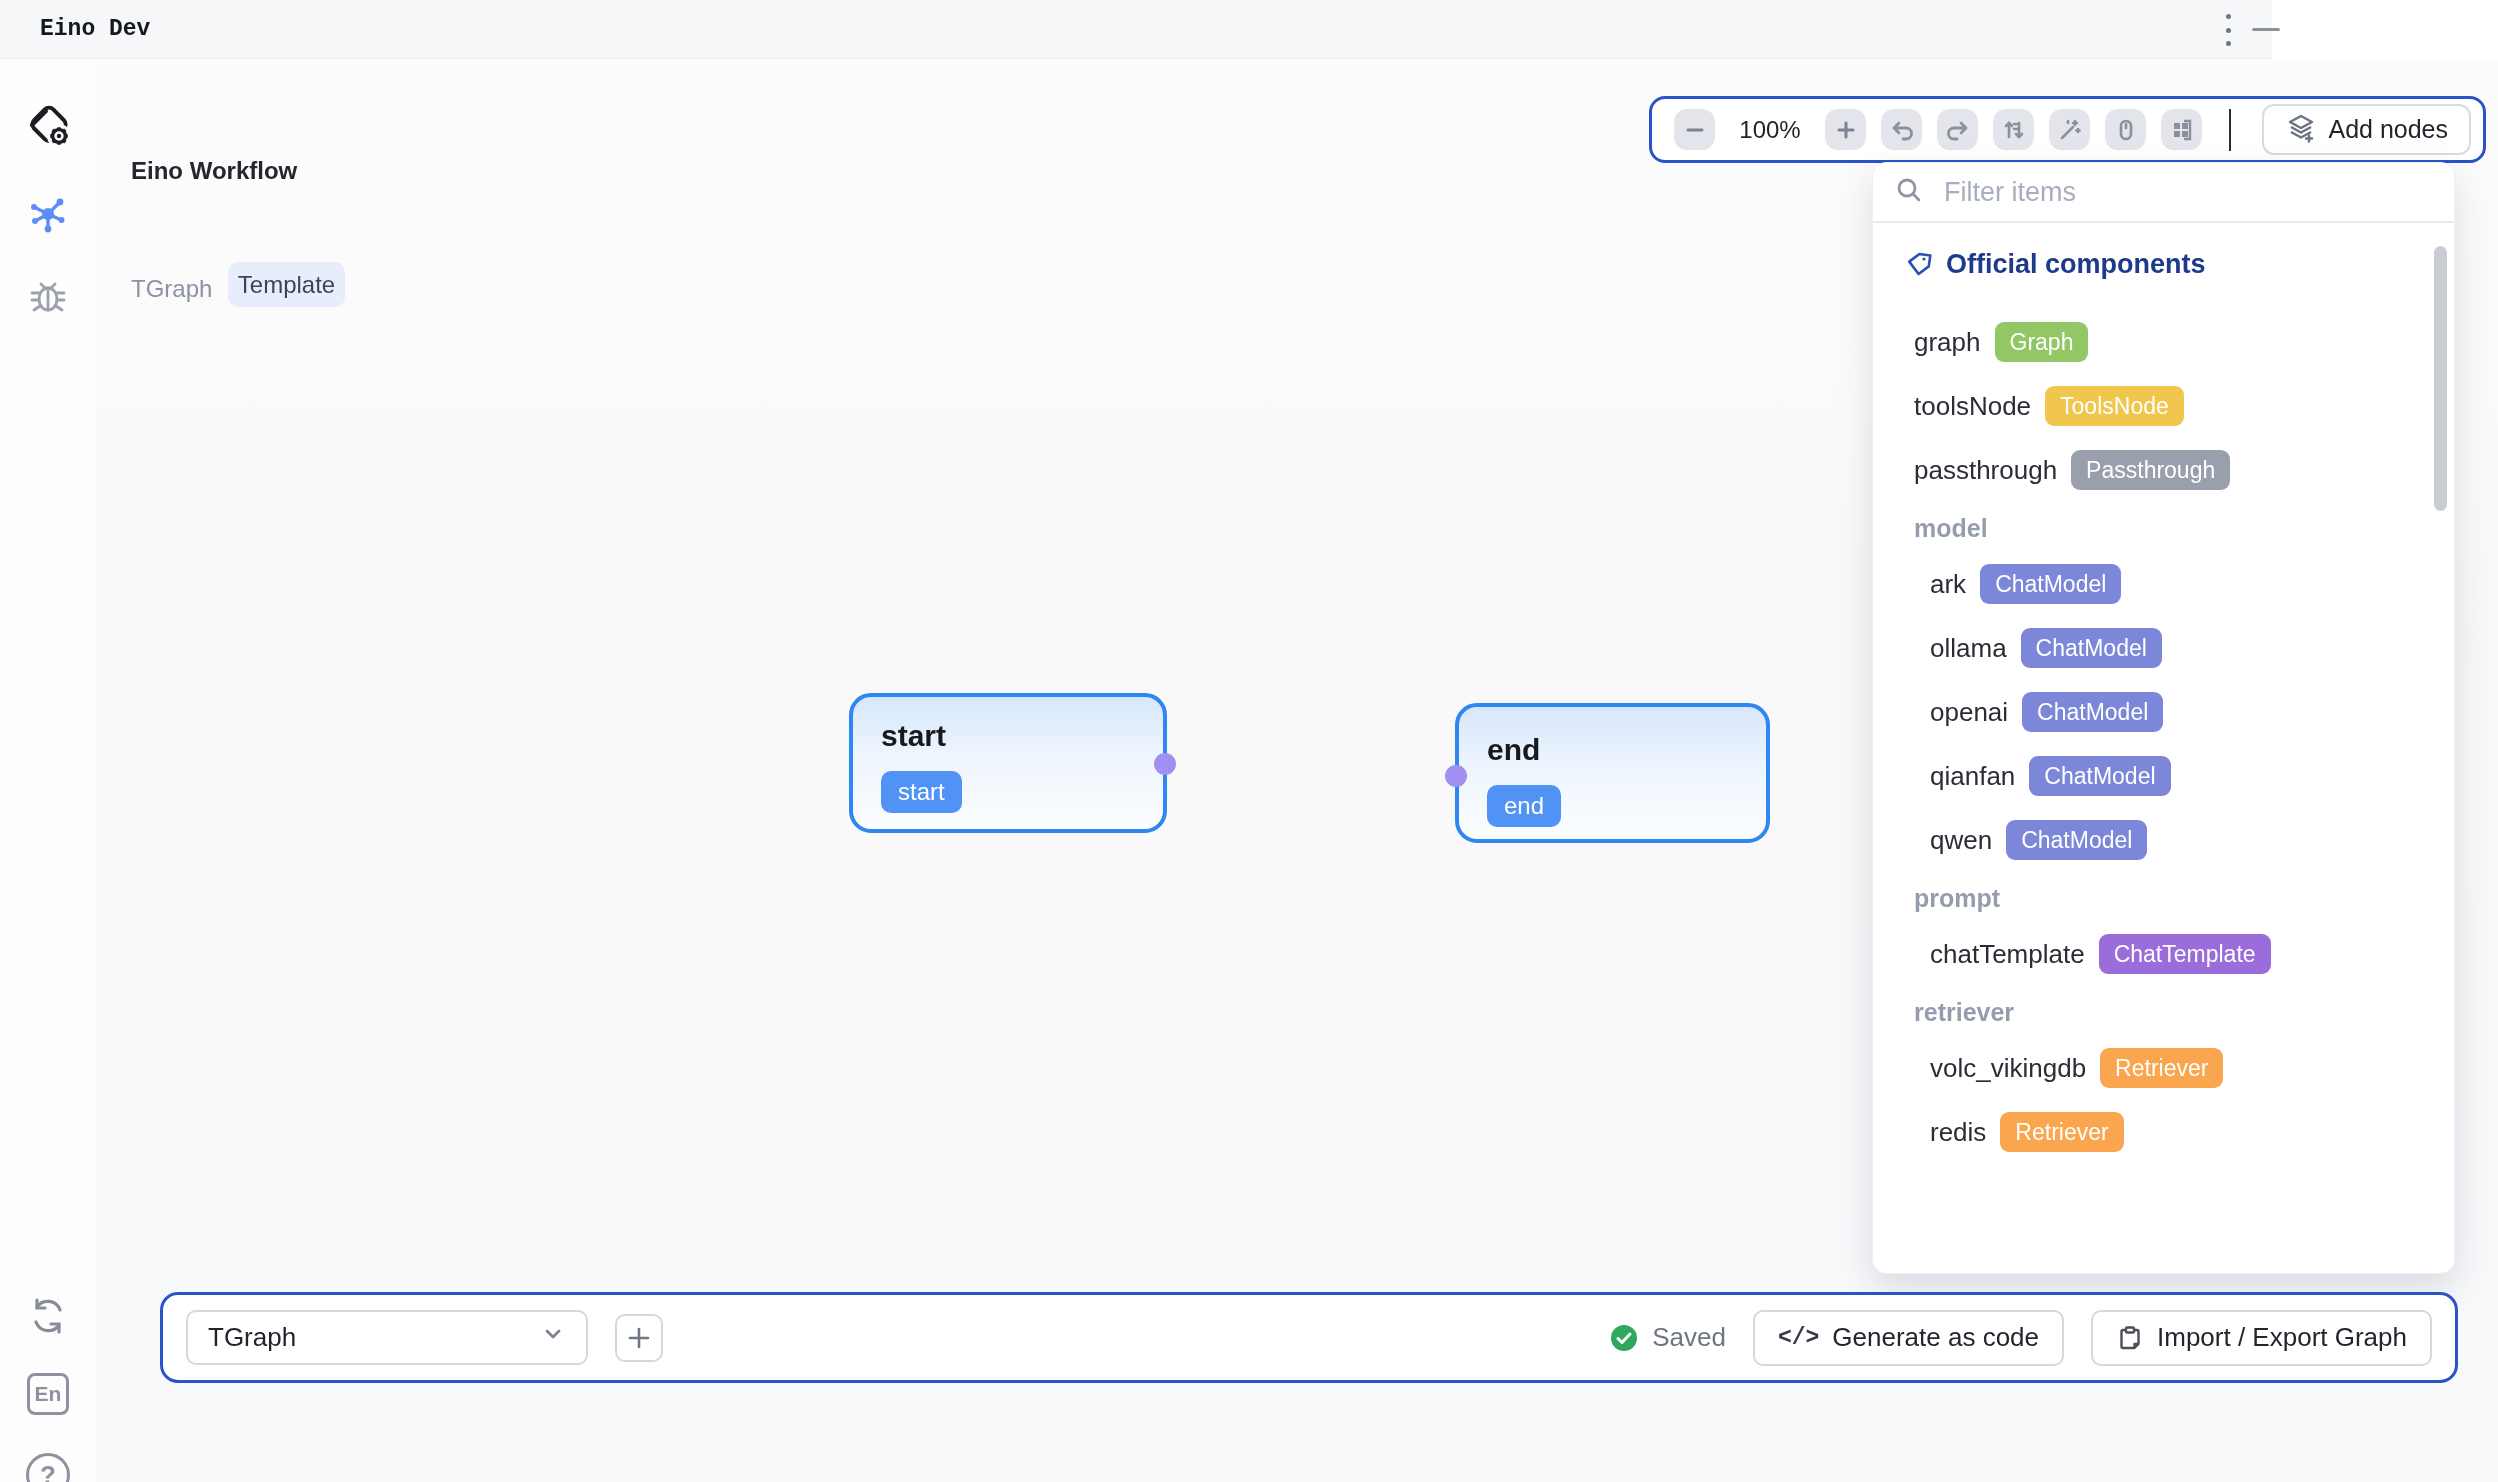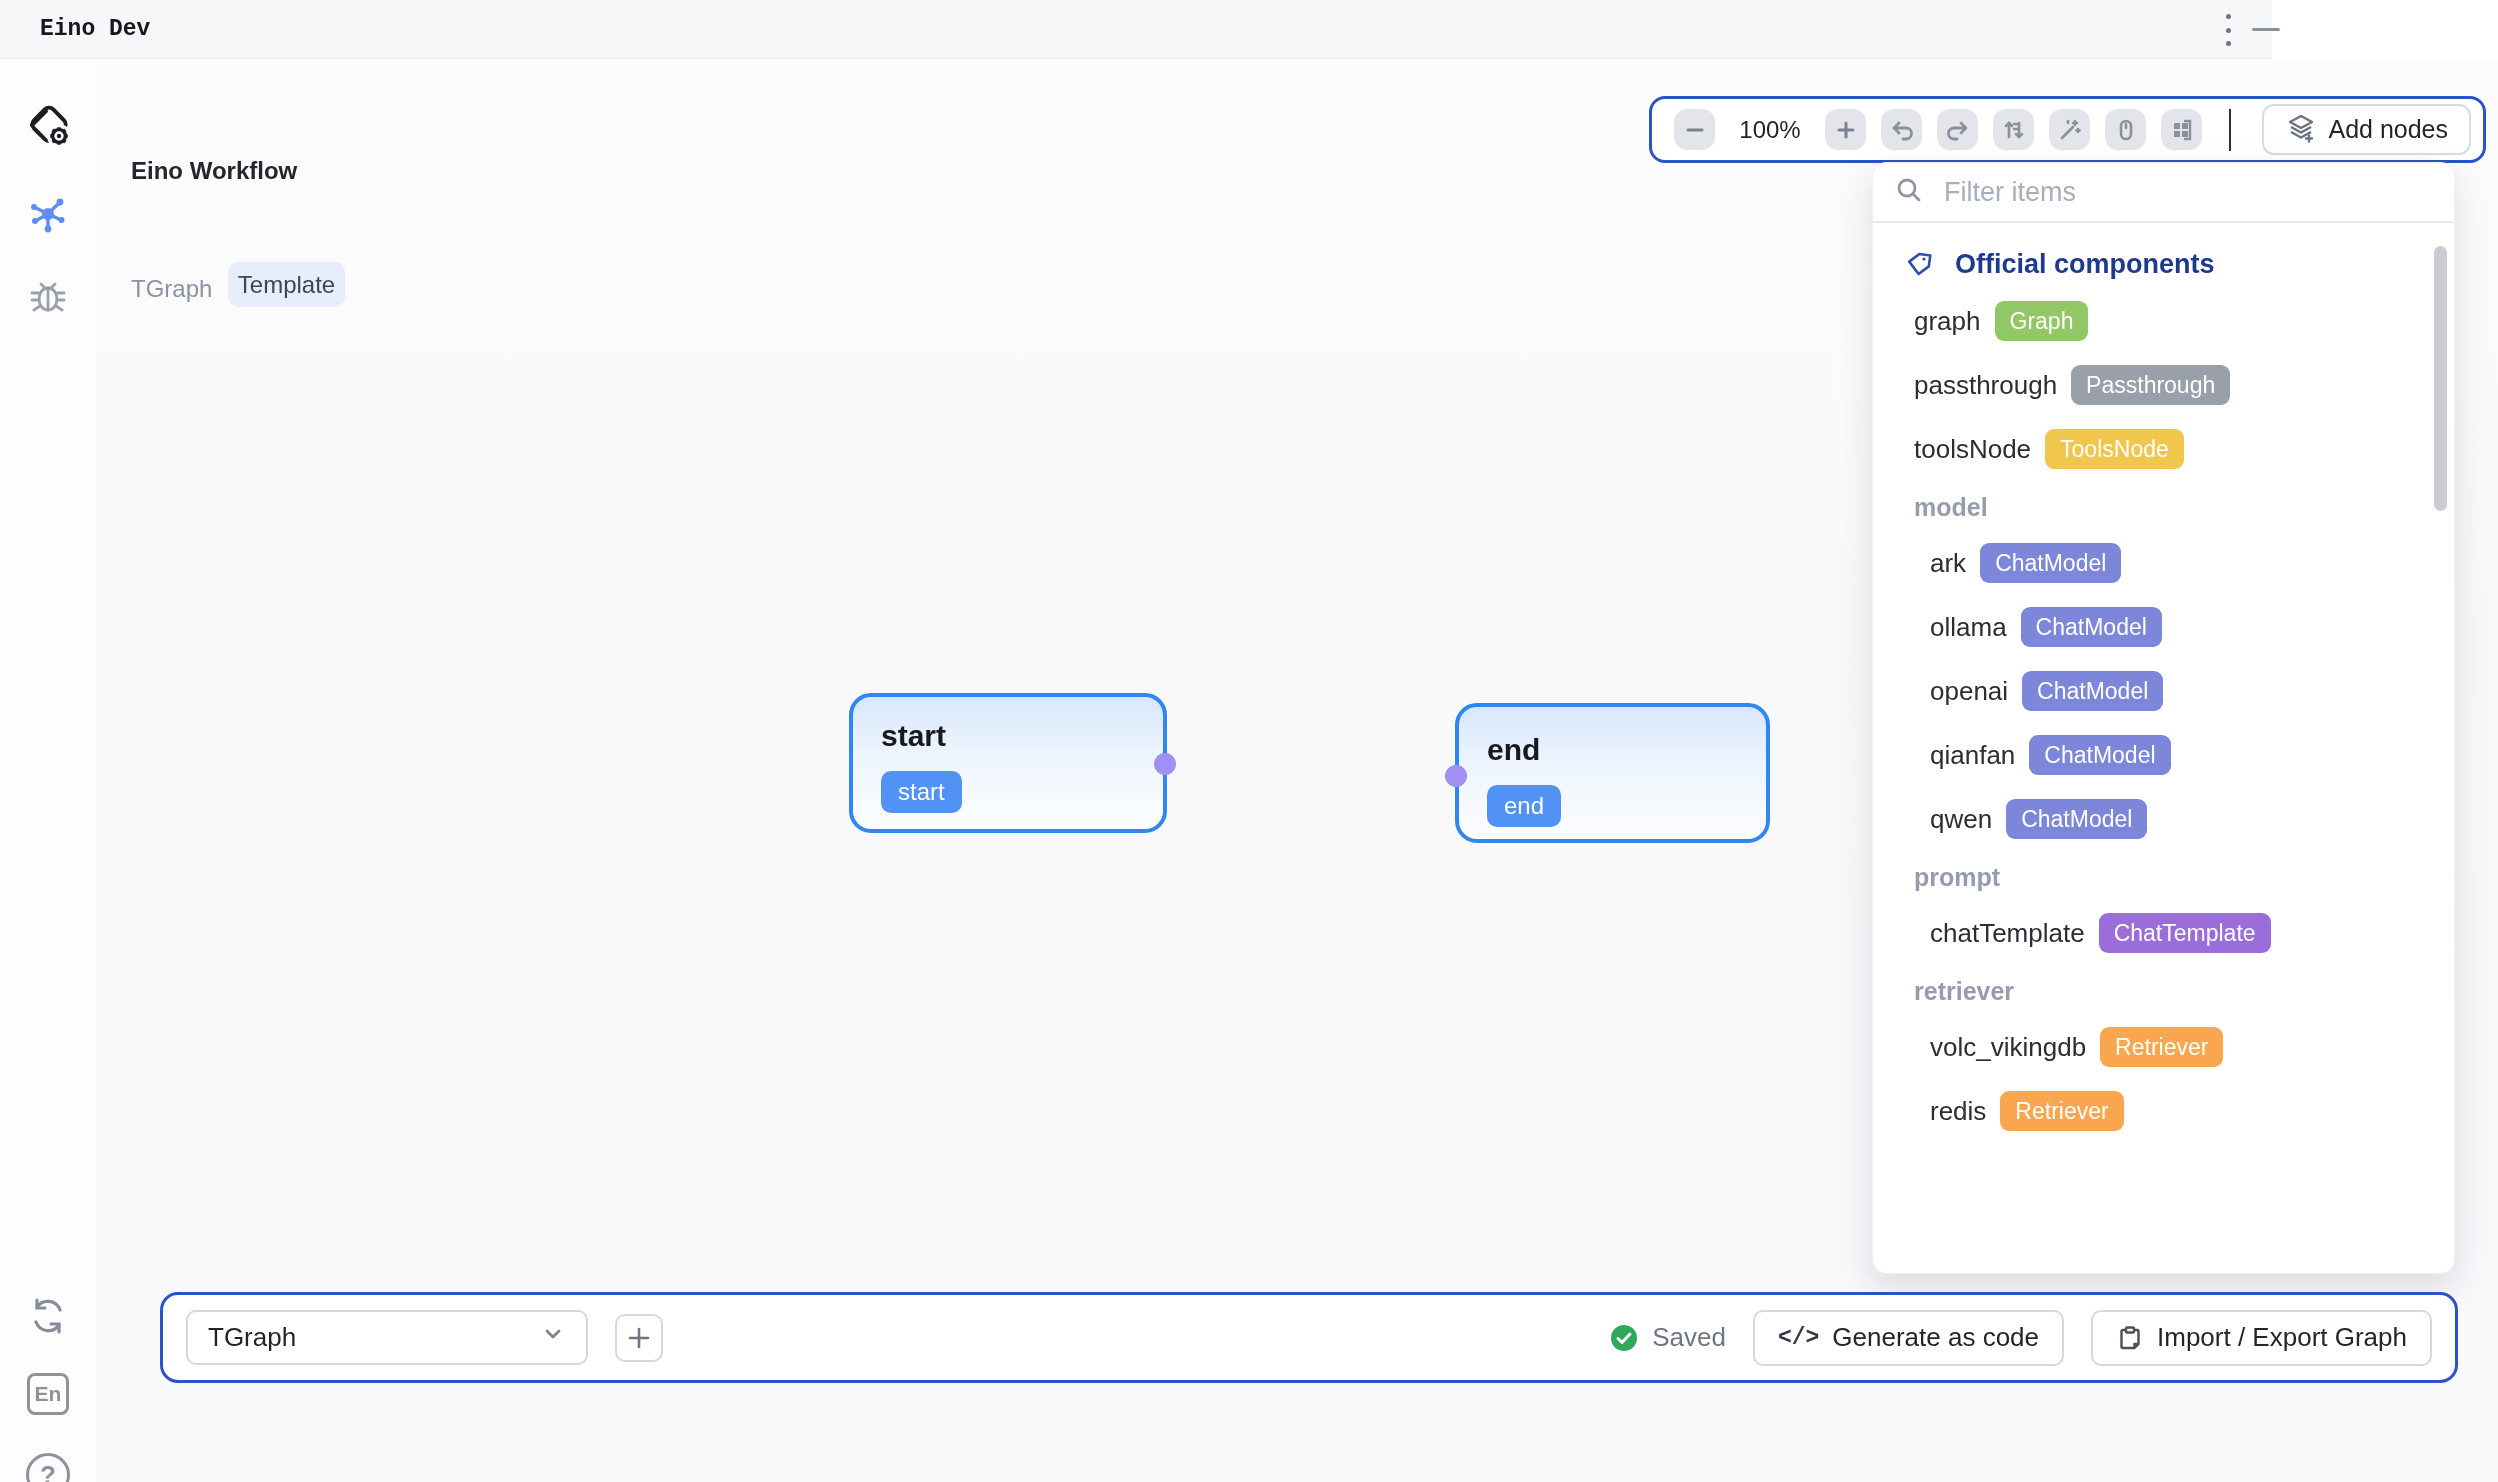--- a/index.html
+++ b/index.html
@@ -59,21 +59,21 @@
   
   .panel { position:absolute; left:1872px; top:162px; width:583px; height:1112px;
     background:#fff; border-radius:14px; box-shadow:0 14px 36px rgba(25,35,66,.14);
     border:1px solid #eef0f3; overflow:hidden; }
   .search-row { height:60px; border-bottom:2px solid #e7e9ed; display:flex; align-items:center;
     padding-left:21px; gap:20px; }
   .search-input { border:none; outline:none; font-size:27px; color:#3a3f49; width:380px;
     font-family:"Liberation Sans", sans-serif; background:transparent; }
   .search-input::placeholder { color:#a7aebc; }
   .panel-body { padding:18px 40px 0 17px; }
-  .panel-header { display:flex; align-items:center; gap:22px; margin:8px 0 16px 15px; }
+  .panel-header { display:flex; align-items:center; gap:13px; margin:8px 0 37px 15px; }
   .panel-header span { font-size:27px; font-weight:bold; color:#1d3a8c; }
   .prow { height:50px; display:flex; align-items:center; gap:14px; padding-left:24px;
     margin-bottom:14px; border-radius:9px; cursor:pointer; }
   .prow.indent { padding-left:40px; }
   .prow.highlight { background:#ccd8fa; }
   .plabel { font-size:26px; color:#2a2d34; }
   .pbadge { height:40px; line-height:40px; padding:0 15px; border-radius:9px;
     font-size:23px; color:#fff; }
   .psection { height:38px; line-height:38px; padding-left:24px; margin:8px 0 12px 0;
     font-size:25px; font-weight:bold; color:#959cac; }
@@ -272,26 +272,26 @@
           </svg>
         </span>
         <span>Official components</span>
       </div>
 
       <div class="prow">
         <span class="plabel">graph</span>
         <span class="pbadge" style="background: rgb(146, 199, 101);">Graph</span>
       </div>
       <div class="prow">
+        <span class="plabel">toolsNode</span>
+        <span class="pbadge" style="background: rgb(240, 198, 77);">ToolsNode</span>
+      </div>
+      <div class="prow">
         <span class="plabel">passthrough</span>
         <span class="pbadge" style="background: rgb(154, 160, 171);">Passthrough</span>
-      </div>
-      <div class="prow">
-        <span class="plabel">toolsNode</span>
-        <span class="pbadge" style="background: rgb(240, 198, 77);">ToolsNode</span>
       </div>
 
       <div class="psection">model</div>
       <div class="prow indent">
         <span class="plabel">ark</span>
         <span class="pbadge" style="background: rgb(124, 135, 218);">ChatModel</span>
       </div>
       <div class="prow indent">
         <span class="plabel">ollama</span>
         <span class="pbadge" style="background: rgb(124, 135, 218);">ChatModel</span>

